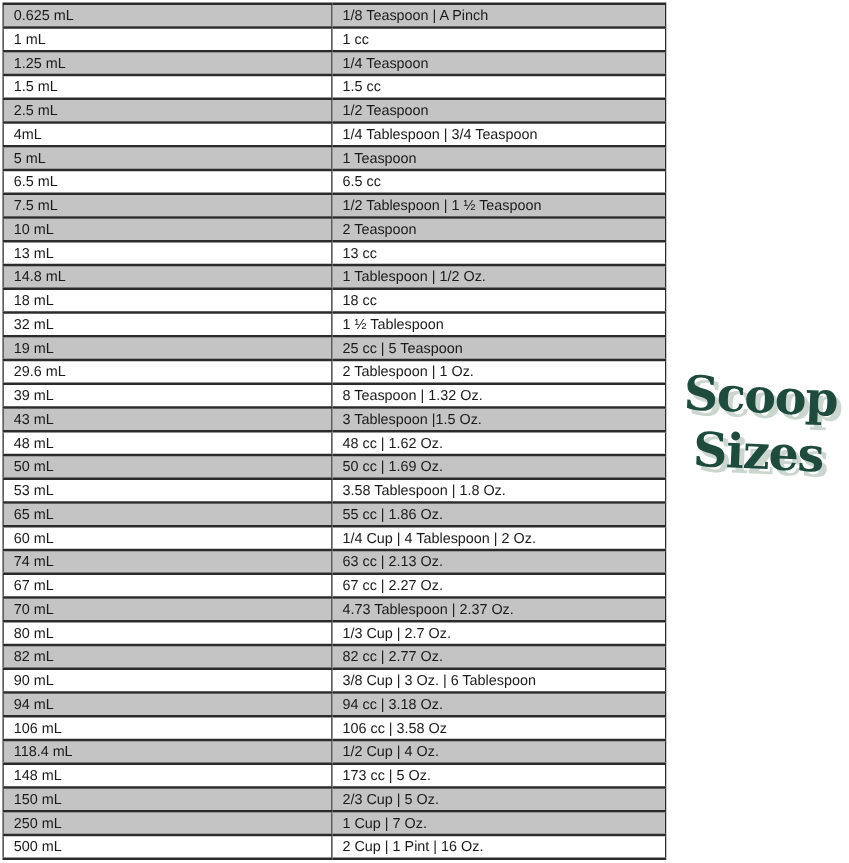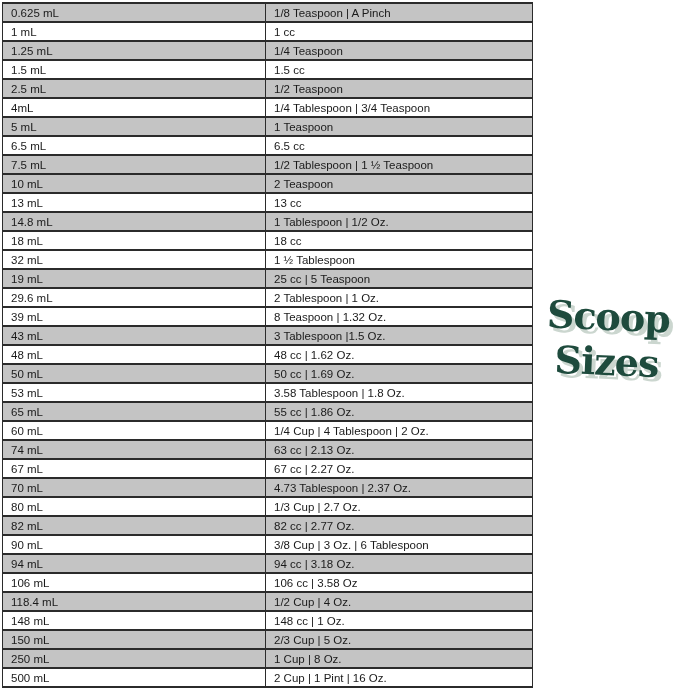--- a/index.html
+++ b/index.html
@@ -201,29 +201,29 @@
         <tr>
       <td>106 mL</td>
       <td>106 cc | 3.58 Oz</td>
     </tr>
         <tr class="gray">
       <td>118.4 mL</td>
       <td>1/2 Cup | 4 Oz.</td>
     </tr>
         <tr>
       <td>148 mL</td>
-      <td>148 cc | 1 Oz.</td>
+      <td>173 cc | 5 Oz.</td>
     </tr>
         <tr class="gray">
       <td>150 mL</td>
       <td>2/3 Cup | 5 Oz.</td>
     </tr>
         <tr class="gray">
       <td>250 mL</td>
-      <td>1 Cup | 8 Oz.</td>
+      <td>1 Cup | 7 Oz.</td>
     </tr>
         <tr>
       <td>500 mL</td>
       <td>2 Cup | 1 Pint | 16 Oz.</td>
     </tr>
       </tbody>
   </table>
 
   <div class="logo">
     <span>Scoop</span>

